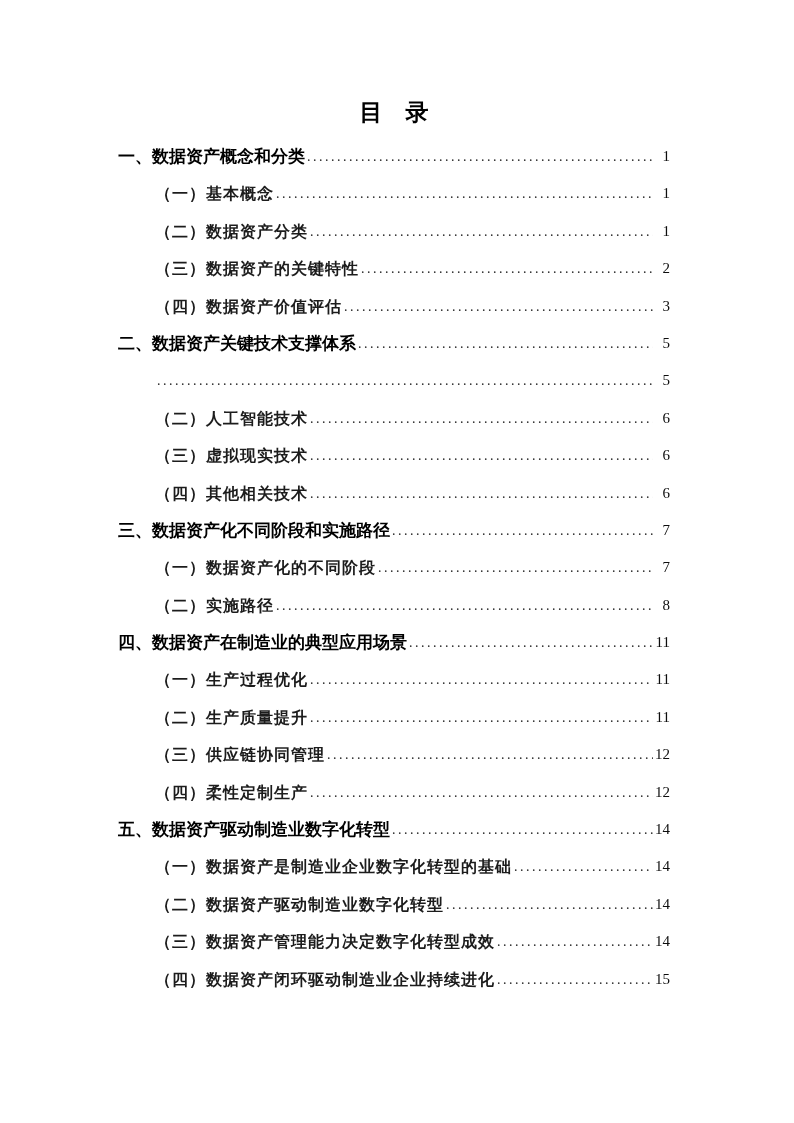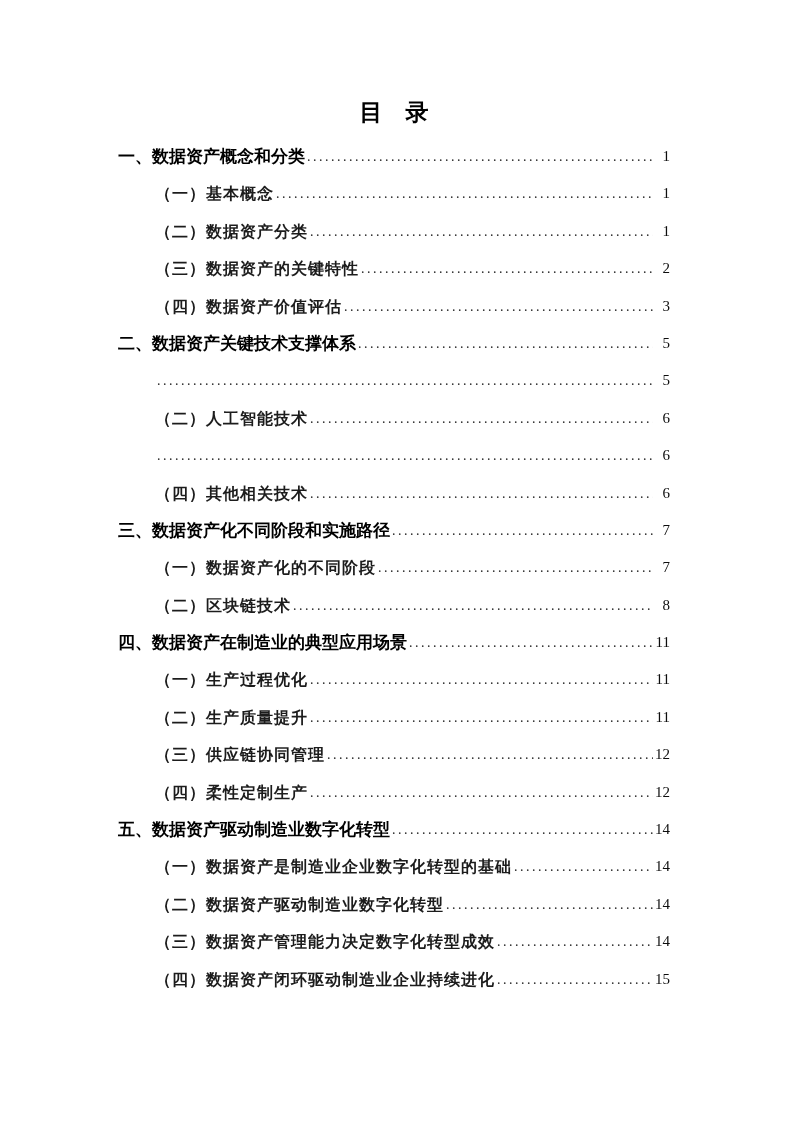--- a/index.html
+++ b/index.html
@@ -129,20 +129,21 @@
     <span class="toc-page">5</span>
   </div>
 
   <div class="toc-row level-2">
     <span class="toc-label">（二）人工智能技术</span>
     <span class="toc-dots"></span>
     <span class="toc-page">6</span>
   </div>
 
   <div class="toc-row level-2">
+    <span class="toc-label">（三）虚拟现实技术</span>
     <span class="toc-dots"></span>
     <span class="toc-page">6</span>
   </div>
 
   <div class="toc-row level-2">
     <span class="toc-label">（四）其他相关技术</span>
     <span class="toc-dots"></span>
     <span class="toc-page">6</span>
   </div>
 
@@ -152,21 +153,21 @@
     <span class="toc-page">7</span>
   </div>
 
   <div class="toc-row level-2">
     <span class="toc-label">（一）数据资产化的不同阶段</span>
     <span class="toc-dots"></span>
     <span class="toc-page">7</span>
   </div>
 
   <div class="toc-row level-2">
-    <span class="toc-label">（二）区块链技术</span>
+    <span class="toc-label">（二）实施路径</span>
     <span class="toc-dots"></span>
     <span class="toc-page">8</span>
   </div>
 
   <div class="toc-row level-1">
     <span class="toc-label">四、数据资产在制造业的典型应用场景</span>
     <span class="toc-dots"></span>
     <span class="toc-page">11</span>
   </div>
 

